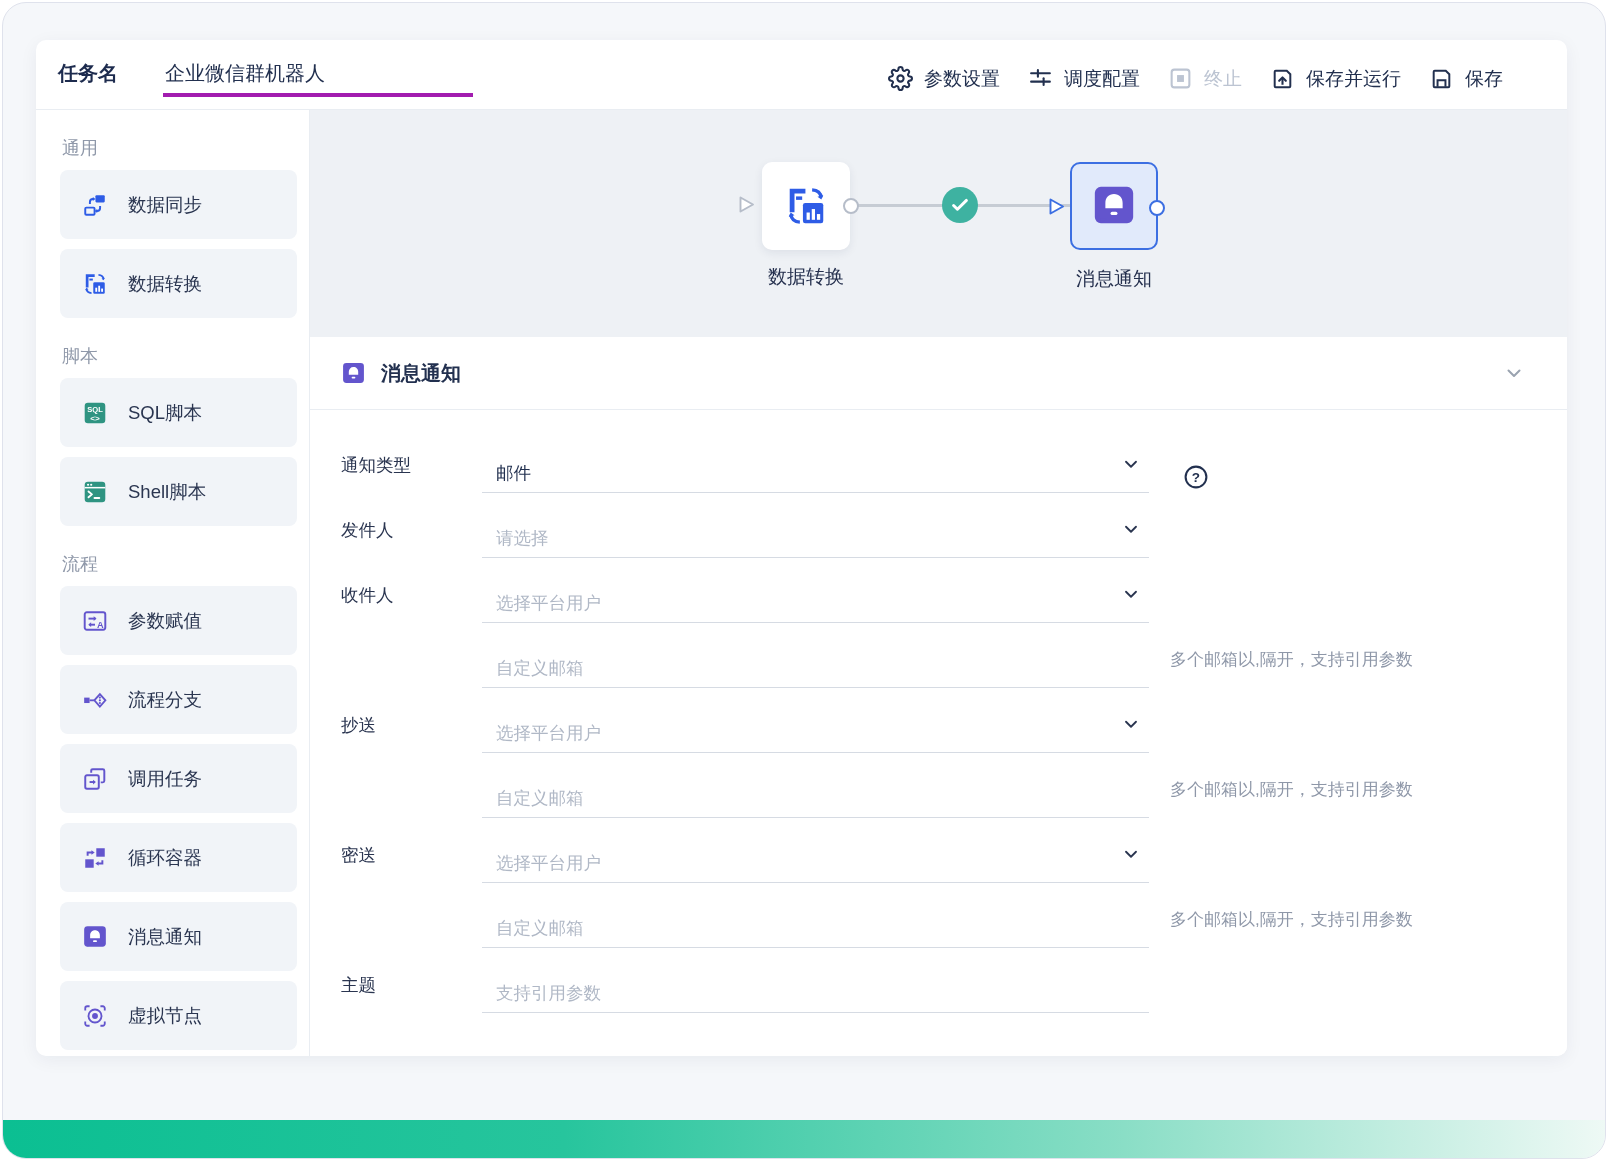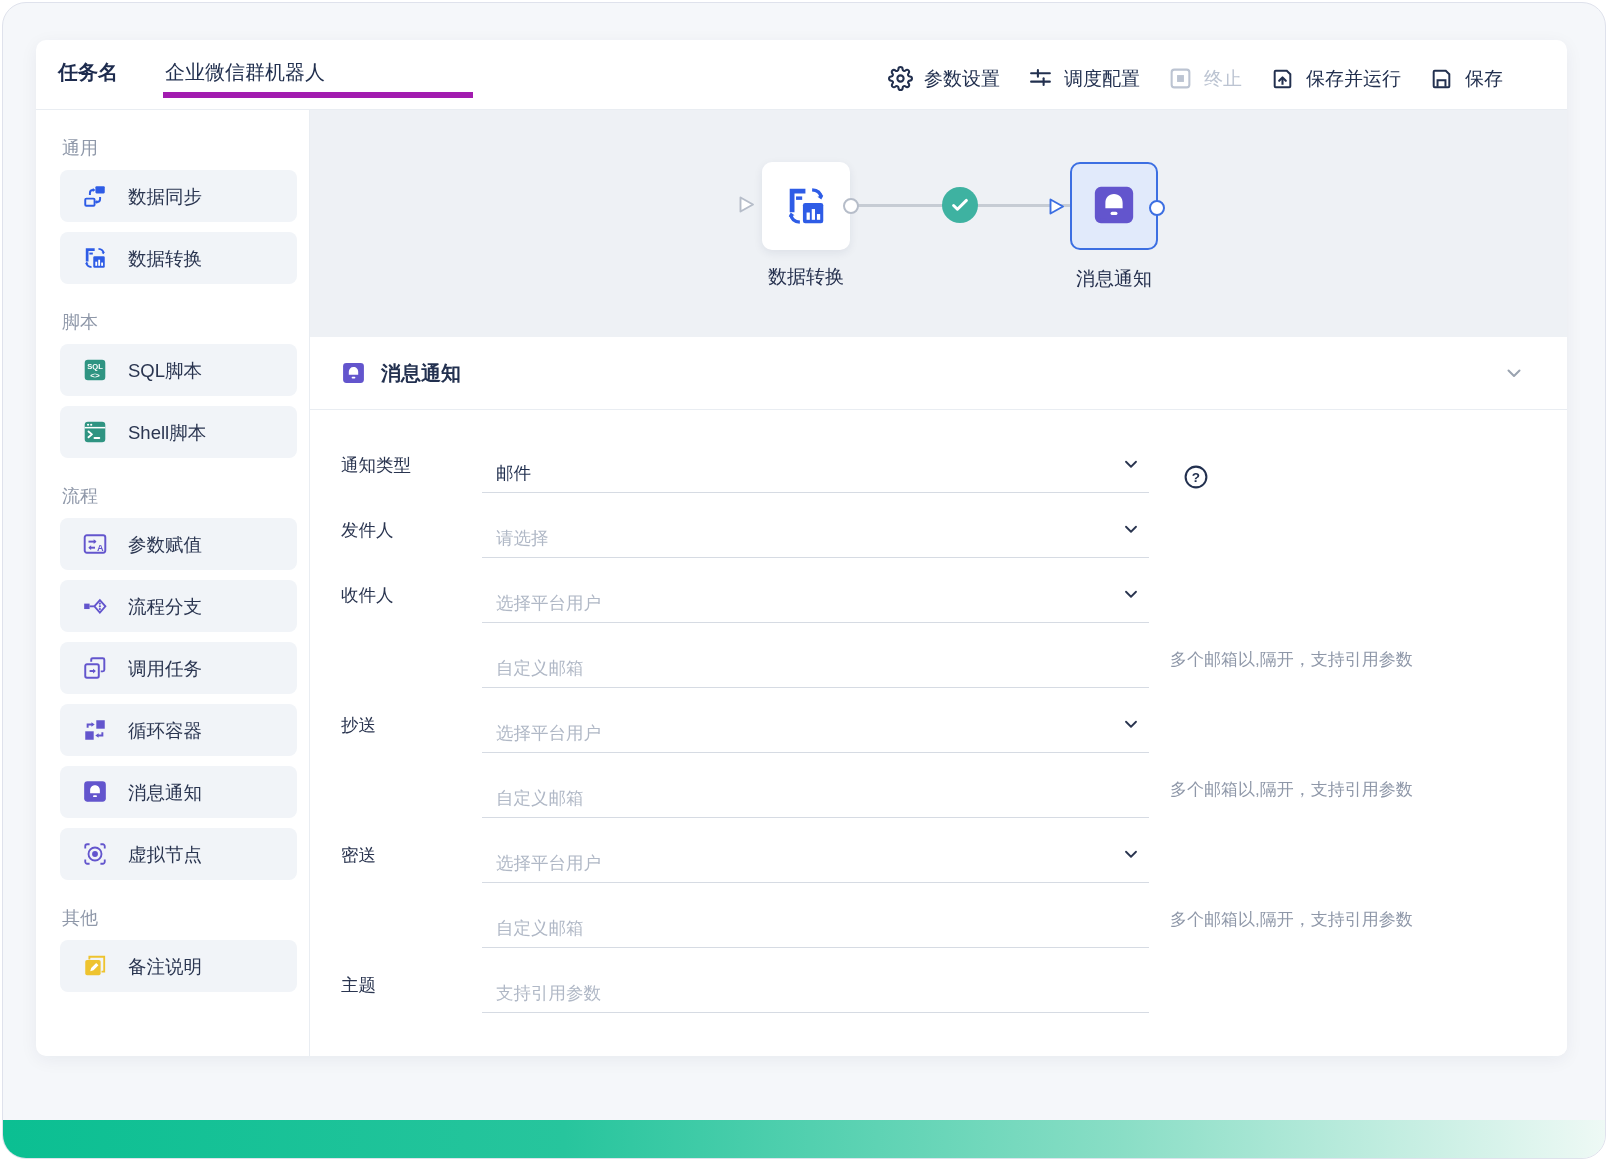--- a/index.html
+++ b/index.html
@@ -12,38 +12,38 @@
   .card { position:absolute; left:33px; top:37px; width:1531px; height:1016px;
     background:#ffffff; border-radius:10px; box-shadow:0 4px 18px rgba(25,35,70,.06);
     display:flex; flex-direction:column; overflow:hidden; }
 
   
   .topbar { height:70px; flex:0 0 70px; display:flex; align-items:center;
     padding:8px 64px 0 22px; border-bottom:1px solid #e9edf2; }
   .task-group { display:flex; align-items:baseline; }
   .task-label { font-size:20px; font-weight:700; color:#1d2b4e; margin-right:45px; }
   .task-input { width:310px; border:none; outline:none; background:transparent;
-    border-bottom:6px solid #a21caf; font-size:20px; color:#22304f;
+    border-bottom:4px solid #a21caf; font-size:20px; color:#22304f;
     padding:2px 2px 8px 2px; font-family:inherit; }
   .actions { margin-left:auto; display:flex; align-items:center; gap:28px; }
   .action { display:flex; align-items:center; gap:11px; font-size:19px;
     font-weight:500; color:#22304f; cursor:pointer; background:none; border:none;
     font-family:inherit; }
   .action.disabled { color:#bcc4d2; cursor:default; }
   .tb-ic { width:25px; height:25px; display:block; }
 
   
   .main { flex:1; display:flex; min-height:0; }
 
   
   .sidebar { width:274px; flex:0 0 274px; border-right:1px solid #e9edf2;
     padding-top:8px; overflow:hidden; }
   .side-section-label { margin:26px 0 10px 26px; font-size:18px; color:#8f98a9; }
   .side-section-label.first { margin-top:18px; }
-  .side-item { margin:10px 12px 0 24px; height:52px; background:#f1f4f8;
+  .side-item { margin:10px 12px 0 24px; height:69px; background:#f1f4f8;
     border-radius:8px; display:flex; align-items:center; padding-left:22px;
     cursor:pointer; }
   .side-item .lbl { margin-left:20px; font-size:18.5px; color:#2a3550; }
   .sb-ic { width:26px; height:26px; display:block; }
   .c-blue  { color:#2e5ce6; }
   .c-teal  { color:#2f9482; }
   .c-purple{ color:#6355cd; }
   .c-yellow{ color:#eec32f; }
 
   

